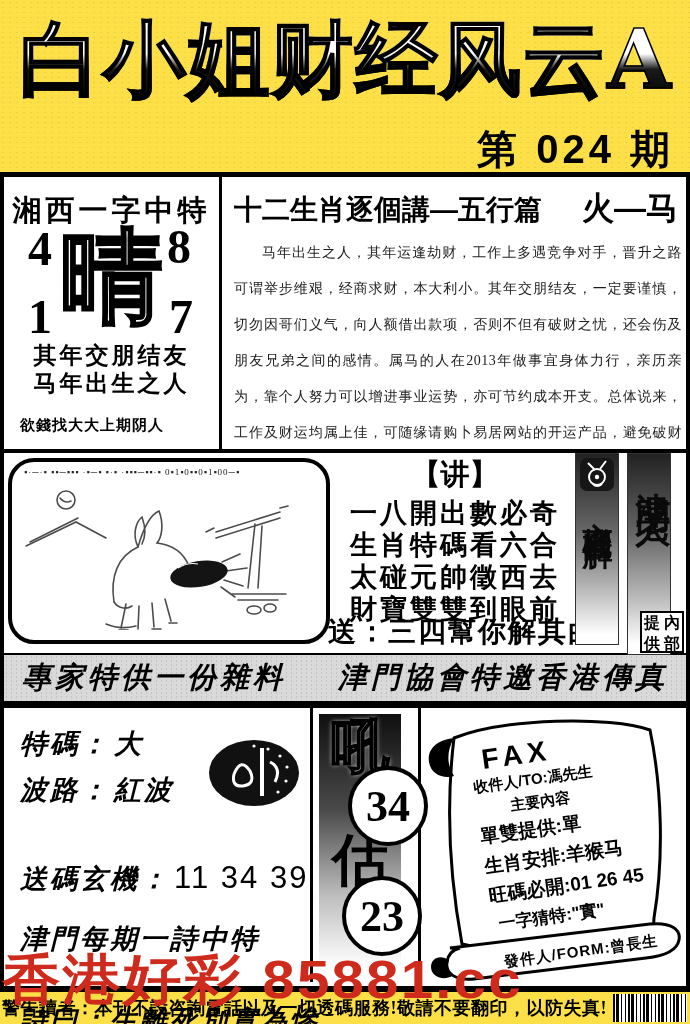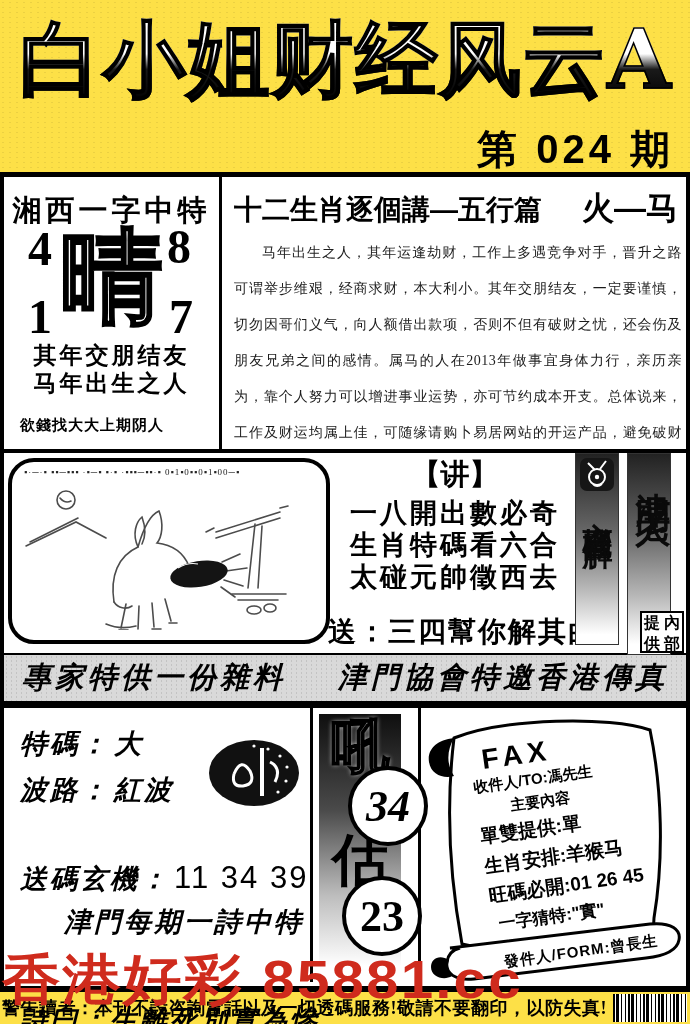--- a/index.html
+++ b/index.html
@@ -82,36 +82,36 @@
         background:#d9d9d9;background-image:radial-gradient(rgba(0,0,0,0.1) 1px,transparent 1px);
         background-size:5px 4px;display:flex;justify-content:space-between;align-items:center;
         padding:0 18px;}
   .banner-text{font-size:29px;font-weight:bold;font-style:italic;letter-spacing:4px;white-space:nowrap;}
 
   
   .row-bottom{position:relative;height:274px;}
   .tip-line{position:absolute;left:16px;white-space:nowrap;}
   .tip-label,.tip-cn{font-size:27px;font-weight:bold;font-style:italic;letter-spacing:3px;}
   .tip-num{font-size:31px;font-family:"Liberation Sans","DejaVu Sans",sans-serif;letter-spacing:2px;}
-  .t1{top:18px;} .t2{top:64px;} .t3{top:108px;} .t4{top:152px;} .t5{top:196px;margin-left:44px;} .t6{top:246px;margin-top:48px;}
+  .t1{top:18px;} .t2{top:64px;} .t3{top:108px;} .t4{top:152px;} .t5{top:213px;} .t6{top:246px;margin-top:48px;}
   .vline{position:absolute;top:0;width:3px;height:274px;background:#000;}
   .v1{left:306px;} .v2{left:414px;}
   .grad-strip{position:absolute;left:315px;top:6px;width:82px;height:252px;
         background:linear-gradient(180deg,#0f0f0f 0%,#4a4a4a 38%,#bdbdbd 72%,#fff 100%);}
   .char-roar{position:absolute;top:4px;left:0;width:100%;text-align:center;font-size:58px;
         font-weight:bold;line-height:1;color:#111;}
   @supports (-webkit-text-stroke: 2px black){
     .char-roar{color:#fff;-webkit-text-stroke:2px #000;text-shadow:0 0 5px rgba(255,255,255,.95);}
   }
   .char-gu{position:absolute;top:118px;left:0;width:100%;text-align:center;font-size:56px;
         font-weight:bold;line-height:1;color:#000;}
   .num-circle{position:absolute;width:80px;height:80px;border:4px solid #000;border-radius:50%;
         background:#fff;box-sizing:border-box;display:flex;align-items:center;justify-content:center;
         font-size:44px;font-weight:bold;font-family:"Liberation Serif",serif;z-index:2;}
-  .c34{left:344px;top:58px;font-style:italic;} .c23{left:338px;top:168px;text-align:right;}
+  .c34{left:344px;top:58px;} .c23{left:338px;top:168px;text-align:right;}
 
   .fax{position:absolute;left:416px;top:0;width:264px;height:274px;}
   .fax-svg{position:absolute;left:0;top:0;}
   .fax-text{position:absolute;left:48px;top:40px;width:190px;transform:rotate(-8deg);
         transform-origin:left top;font-family:"Liberation Sans","DejaVu Sans",sans-serif;
         font-weight:bold;color:#000;}
   .fax-title{font-size:28px;letter-spacing:5px;margin-left:12px;line-height:1;}
   .fax-to{font-size:15px;margin-top:3px;white-space:nowrap;}
   .fax-subject{font-size:15px;margin:4px 0 2px 34px;}
   .fax-l{font-size:19px;margin-top:4px;white-space:nowrap;}
@@ -186,20 +186,21 @@
           <ellipse cx="181" cy="90" rx="29" ry="13" fill="#141414" transform="rotate(-9 181 90)"></ellipse>
           <path d="M160,84 q10,-6 20,-4" stroke="#fff" stroke-width="1.2" fill="none"></path>
         </svg>
       </div>
 
       <div class="verses">
         <p class="verses-heading">【讲】</p>
         <p class="verse">一八開出數必奇</p>
         <p class="verse">生肖特碼看六合</p>
         <p class="verse">太碰元帥徵西去</p>
+        <p class="verse">財寶雙雙到眼前</p>
       </div>
       <div class="gift-line">送：三四幫你解其由</div>
 
       <div class="strip strip-left">
         <svg width="36" height="36" viewBox="0 0 36 36">
           <rect x="1" y="2" width="34" height="33" rx="7" fill="#161616"></rect>
           <circle cx="18" cy="21" r="8" fill="none" stroke="#fff" stroke-width="2"></circle>
           <path d="M9,7 l7,7 M27,5 l-6,8 M14,28 q4,4 9,0" stroke="#fff" stroke-width="2" fill="none"></path>
           <circle cx="18" cy="21" r="2.2" fill="#fff"></circle>
         </svg>

